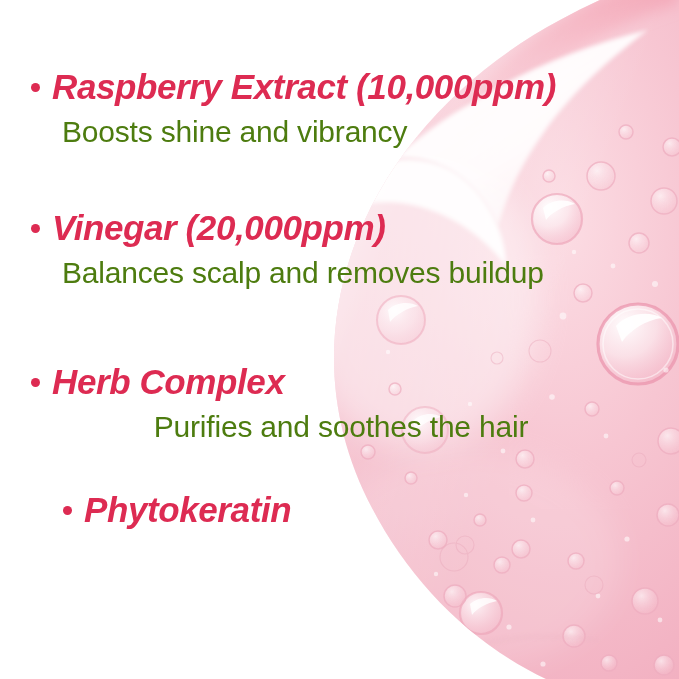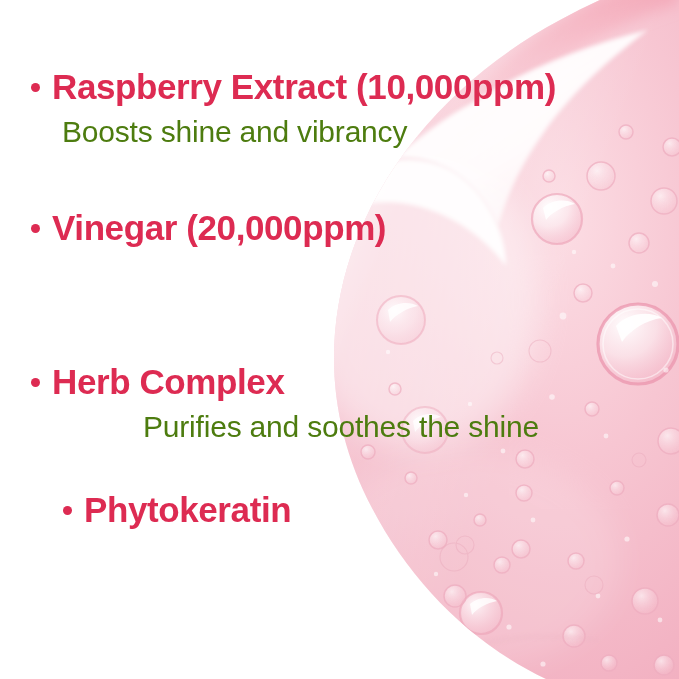--- a/index.html
+++ b/index.html
@@ -26,21 +26,21 @@
     margin:0;padding:0;
   }
   .bullet-dot{
     width:9px;height:9px;border-radius:50%;
     background:#dd2b52;
     margin-top:17px;margin-left:31px;margin-right:12px;
     flex:0 0 auto;
   }
   .bullet-title{
     font-family:"Liberation Sans", sans-serif;
-    font-weight:bold;
+    font-style:italic;font-weight:bold;
     font-size:35px;line-height:42px;
     color:#dd2b52;
     letter-spacing:-0.4px;
     white-space:nowrap;
   }
   .bullet-sub{
     font-family:"Liberation Sans", sans-serif;
     font-weight:normal;font-style:normal;
     font-size:30px;line-height:36px;
     color:#4d7c0f;
@@ -245,28 +245,29 @@
         <span class="bullet-title">Raspberry Extract (10,000ppm)</span>
       </div>
       <div class="bullet-sub">Boosts shine and vibrancy</div>
     </div>
 
     <div class="bullet-block b1">
       <div class="bullet-head">
         <span class="bullet-dot"></span>
         <span class="bullet-title">Vinegar (20,000ppm)</span>
       </div>
+      <div class="bullet-sub">Balances scalp and removes buildup</div>
     </div>
 
     <div class="bullet-block b2">
       <div class="bullet-head">
         <span class="bullet-dot"></span>
         <span class="bullet-title">Herb Complex</span>
       </div>
-      <div class="bullet-sub">Purifies and soothes the shine</div>
+      <div class="bullet-sub">Purifies and soothes the hair</div>
     </div>
 
     <div class="bullet-block b3">
       <div class="bullet-head">
         <span class="bullet-dot"></span>
         <span class="bullet-title">Phytokeratin</span>
       </div>
     </div>
 
   </div>

